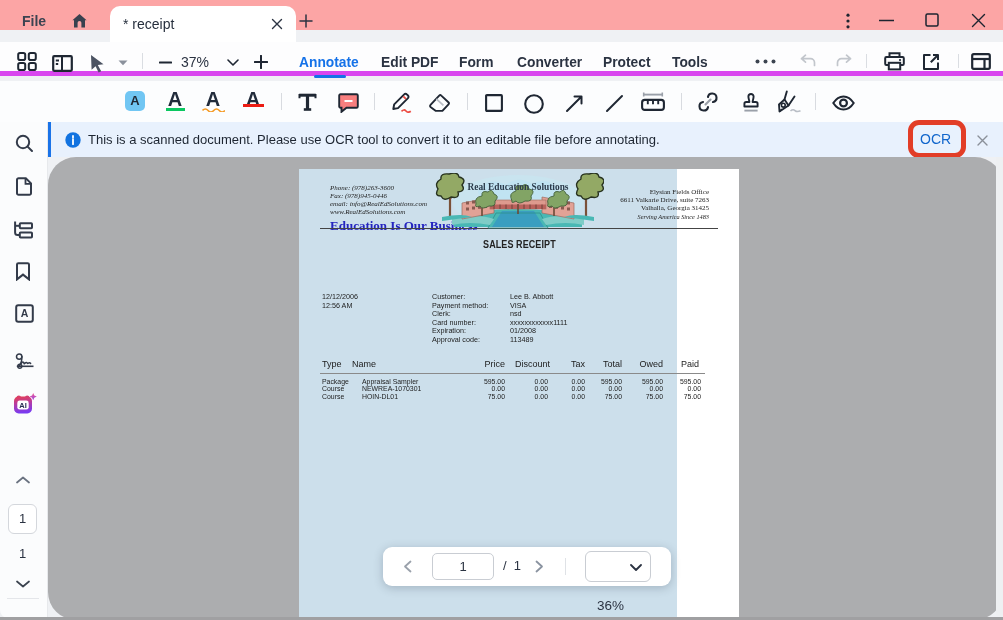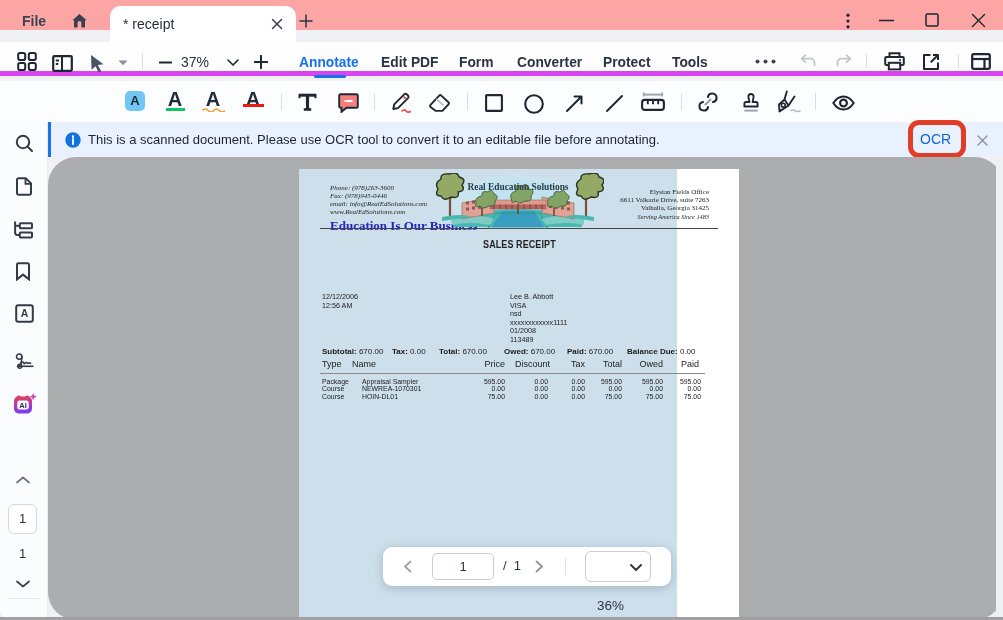--- a/index.html
+++ b/index.html
@@ -401,30 +401,23 @@
           <path d="M6 16 Q2 10 9 6 Q8 0 17 1 Q26 -2 27 4 Q35 6 30 12 Q34 18 26 19 Q28 26 19 24 Q12 29 9 23 Q2 23 6 16 Z"></path>
           <path d="M146 16 Q142 10 149 6 Q148 0 157 1 Q166 -2 167 4 Q175 6 170 12 Q174 18 166 19 Q168 26 159 24 Q152 29 149 23 Q142 23 146 16 Z"></path>
         </g>
         <path d="M10 44 Q30 40 40 44 Q24 46 10 48 Z" fill="#49b8b4"></path>
         <path d="M162 44 Q142 40 132 44 Q148 46 162 48 Z" fill="#49b8b4"></path>
         <text x="86" y="17" font-family="Liberation Serif" font-size="9.4" font-weight="bold" fill="#2b3a4a" text-anchor="middle">Real Education Solutions</text>
       </svg>
       <div id="rc-title"><span style="display:inline-block; transform:scaleX(0.9);">SALES RECEIPT</span></div>
 
       <div id="rc-date" class="sans">12/12/2006<br>12:56 AM</div>
+      <div id="rc-labels" class="sans">Customer:<br>Payment method:<br>Clerk:<br>Card number:<br>Expiration:<br>Approval code:</div>
       <div id="rc-values" class="sans">Lee B. Abbott<br>VISA<br>nsd<br>xxxxxxxxxxxx1111<br>01/2008<br>113489</div>
 
-      <div id="rc-summary" class="sans">
-        <span style="left:23px;"><b>Subtotal:</b> 670.00</span>
-        <span style="left:93px;"><b>Tax:</b> 0.00</span>
-        <span style="left:140px;"><b>Total:</b> 670.00</span>
-        <span style="left:205px;"><b>Owed:</b> 670.00</span>
-        <span style="left:268px;"><b>Paid:</b> 670.00</span>
-        <span style="left:328px;"><b>Balance Due:</b> 0.00</span>
-      </div>
 
       <div id="rc-thead" class="sans">
         <span style="left:23px;">Type</span>
         <span style="left:53px;">Name</span>
         <span class="num" style="left:166px;">Price</span>
         <span class="num" style="left:211px;">Discount</span>
         <span class="num" style="left:246px;">Tax</span>
         <span class="num" style="left:283px;">Total</span>
         <span class="num" style="left:324px;">Owed</span>
         <span class="num" style="left:360px;">Paid</span>

